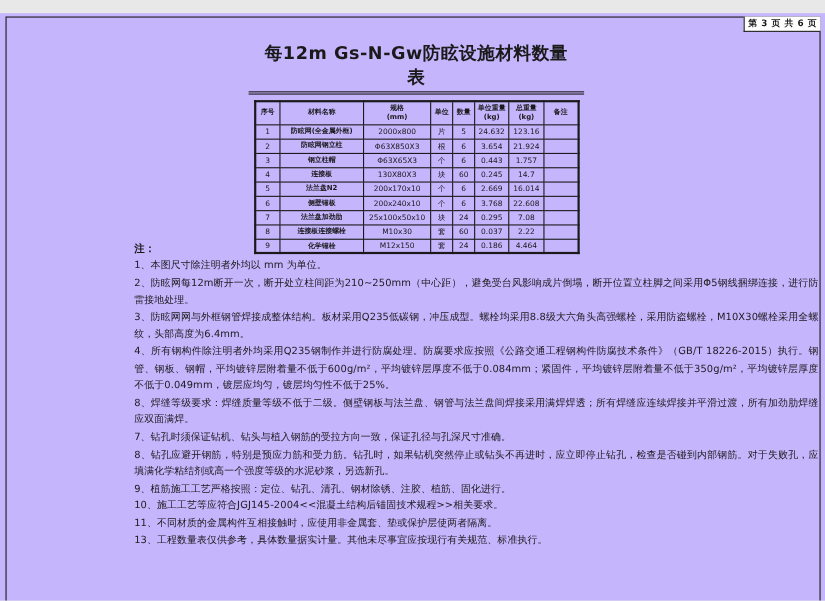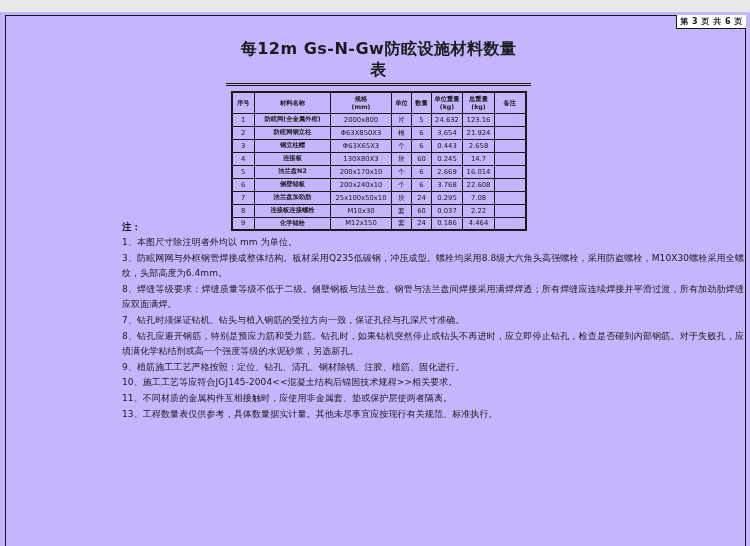--- a/index.html
+++ b/index.html
@@ -166,21 +166,21 @@
             <td class="c-totalwt">21.924</td>
             <td class="c-remark"></td>
           </tr>
           <tr>
             <td class="c-no">3</td>
             <td class="c-name">钢立柱帽</td>
             <td class="c-spec">Φ63X65X3</td>
             <td class="c-unit">个</td>
             <td class="c-qty">6</td>
             <td class="c-unitwt">0.443</td>
-            <td class="c-totalwt">2.658</td>
+            <td class="c-totalwt">1.757</td>
             <td class="c-remark"></td>
           </tr>
           <tr>
             <td class="c-no">4</td>
             <td class="c-name">连接板</td>
             <td class="c-spec">130X80X3</td>
             <td class="c-unit">块</td>
             <td class="c-qty">60</td>
             <td class="c-unitwt">0.245</td>
             <td class="c-totalwt">14.7</td>
@@ -237,21 +237,23 @@
             <td class="c-remark"></td>
           </tr>
         </tbody>
     </table>
   </div>
 
   <div class="notes">
     <div class="notes-heading">注：</div>
     <div id="notes-list">
         <p class="note-item">1、本图尺寸除注明者外均以 mm 为单位。</p>
+        <p class="note-item">2、防眩网每12m断开一次，断开处立柱间距为210~250mm（中心距），避免受台风影响成片倒塌，断开位置立柱脚之间采用Φ5钢线捆绑连接，进行防雷接地处理。</p>
         <p class="note-item">3、防眩网网与外框钢管焊接成整体结构。板材采用Q235低碳钢，冲压成型。螺栓均采用8.8级大六角头高强螺栓，采用防盗螺栓，M10X30螺栓采用全螺纹，头部高度为6.4mm。</p>
+        <p class="note-item">4、所有钢构件除注明者外均采用Q235钢制作并进行防腐处理。防腐要求应按照《公路交通工程钢构件防腐技术条件》（GB/T 18226-2015）执行。钢管、钢板、钢帽，平均镀锌层附着量不低于600g/m²，平均镀锌层厚度不低于0.084mm；紧固件，平均镀锌层附着量不低于350g/m²，平均镀锌层厚度不低于0.049mm，镀层应均匀，镀层均匀性不低于25%。</p>
         <p class="note-item">8、焊缝等级要求：焊缝质量等级不低于二级。侧壁钢板与法兰盘、钢管与法兰盘间焊接采用满焊焊透；所有焊缝应连续焊接并平滑过渡，所有加劲肋焊缝应双面满焊。</p>
         <p class="note-item">7、钻孔时须保证钻机、钻头与植入钢筋的受拉方向一致，保证孔径与孔深尺寸准确。</p>
         <p class="note-item">8、钻孔应避开钢筋，特别是预应力筋和受力筋。钻孔时，如果钻机突然停止或钻头不再进时，应立即停止钻孔，检查是否碰到内部钢筋。对于失败孔，应填满化学粘结剂或高一个强度等级的水泥砂浆，另选新孔。</p>
         <p class="note-item">9、植筋施工工艺严格按照：定位、钻孔、清孔、钢材除锈、注胶、植筋、固化进行。</p>
         <p class="note-item">10、施工工艺等应符合JGJ145-2004&lt;&lt;混凝土结构后锚固技术规程&gt;&gt;相关要求。</p>
         <p class="note-item">11、不同材质的金属构件互相接触时，应使用非金属套、垫或保护层使两者隔离。</p>
         <p class="note-item">13、工程数量表仅供参考，具体数量据实计量。其他未尽事宜应按现行有关规范、标准执行。</p>
       </div>
   </div>
 

